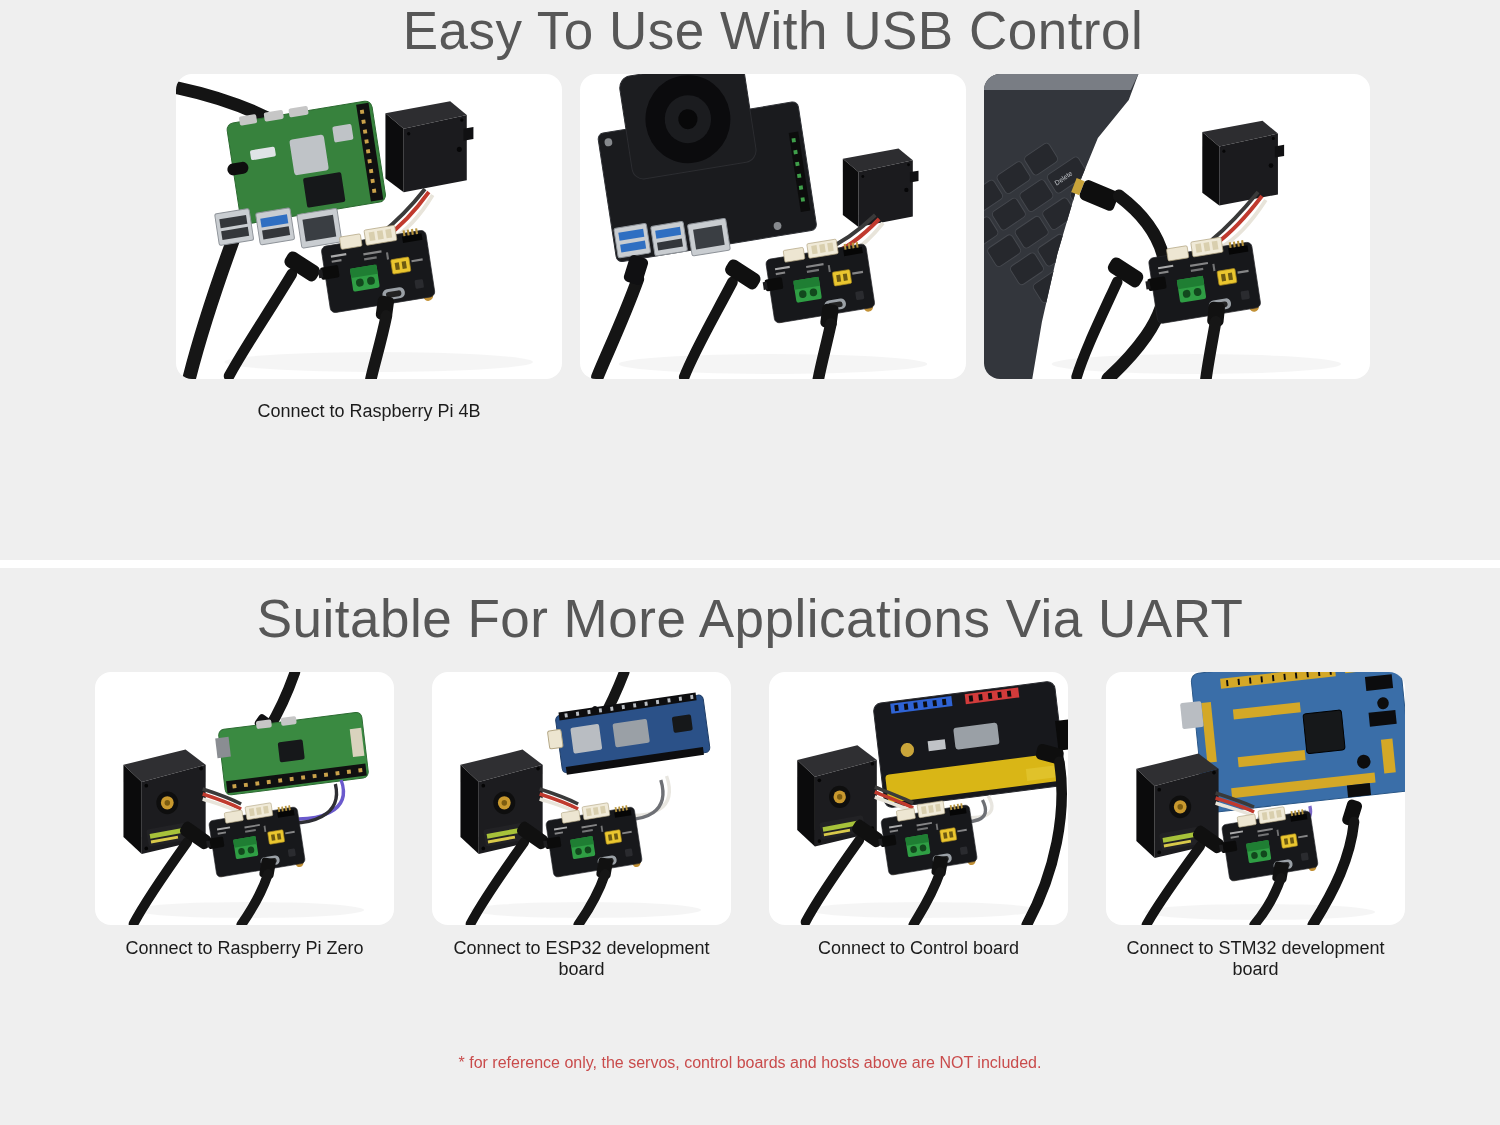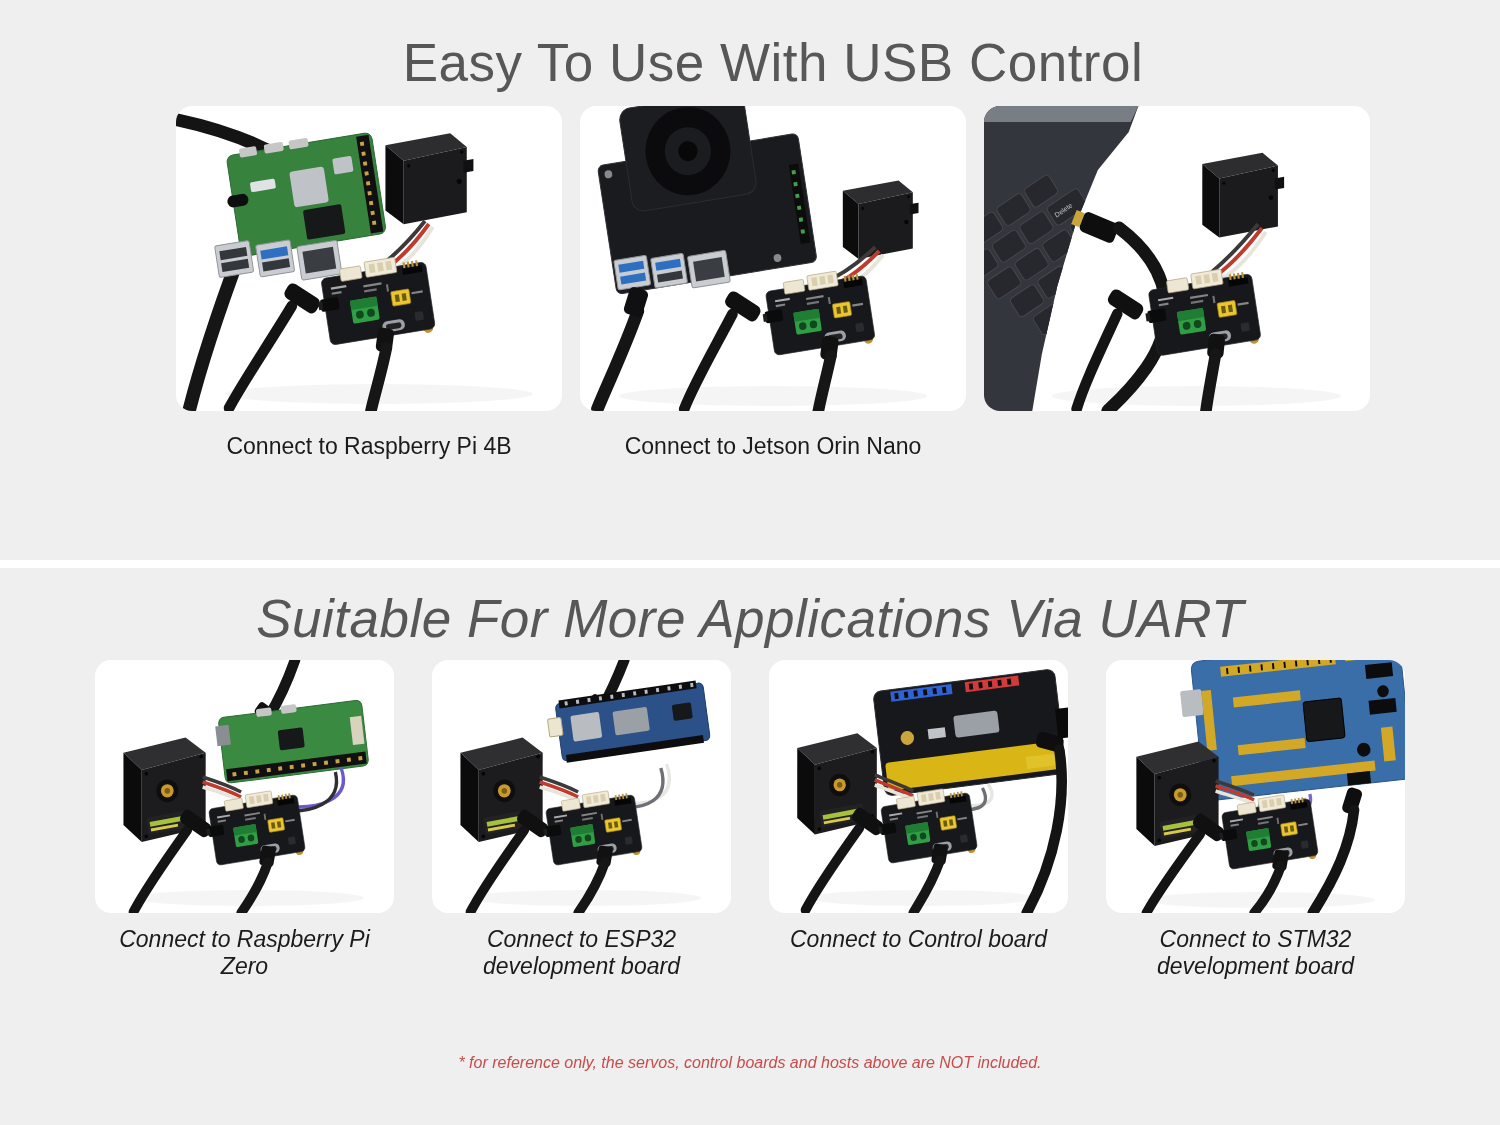--- a/index.html
+++ b/index.html
@@ -4,38 +4,38 @@
 <style>
   * { box-sizing: border-box; }
   html,body { margin:0; padding:0; background:#ffffff; }
   .page {
     width:1500px; height:1125px; margin:0 auto;
     background:#efefef;
     font-family:"Liberation Sans", sans-serif;
     overflow:hidden; position:relative;
   }
   .section { text-align:center; }
-  .section--usb { height:560px; padding-top:32px;margin-left:46px; }
+  .section--usb { height:560px; padding-top:0;margin-left:46px; }
   .divider { height:8px; background:#ffffff; }
-  .section--uart { height:483px; padding-top:20px;font-style:italic; }
+  .section--uart { height:483px; padding-top:20px; }
   .title {
     font-size:53px; line-height:62px; font-weight:400;
     color:#575757; margin:0; letter-spacing:.5px;
   }
   .subtitle { font-size:21.5px; line-height:32px; color:#6a6a6a; margin:6px 0 0; font-weight:400; }
   .subtitle span { display:block; }
   .cards { display:flex; justify-content:center; align-items:stretch; }
   .cards--three { gap:18px; padding:0 130px; margin-top:12px; }
-  .cards--four  { gap:38px; padding:8px 95px;  margin-top:2px; }
+  .cards--four  { gap:38px; padding:8px 95px;  margin-top:14px; }
   .col { flex:1; display:flex; flex-direction:column; min-width:0; }
   .card { background:#ffffff; border-radius:16px; overflow:hidden; }
   .cards--three .card { height:305px; }
   .cards--four  .card { height:253px; }
   .card svg { width:100%; height:100%; display:block; }
-  .caption { font-size:23px; font-weight:500; color:#1b1b1b; }
+  .caption { font-size:18px; font-weight:500; color:#1b1b1b; }
   .cards--three .caption { margin-top:22px; }
   .cards--four  .caption { margin-top:13px; }
   .note { margin-top:66px; font-size:16px; color:#c94b4b; font-weight:400; }
   .defs-svg { position:absolute; width:0; height:0; overflow:hidden; }
   svg text.keylabel { font-family:"Liberation Sans", sans-serif; font-size:7px; fill:#c3c6cb; }
 </style>
 </head>
 <body>
 
 <svg class="defs-svg" aria-hidden="true">
@@ -208,21 +208,20 @@
             <path d="M306,141 C281,164 264,172 252,177" stroke="#3a3a3a" stroke-width="4" fill="none"></path>
             <path d="M158,208 C135,250 118,278 108,303" stroke="#141414" stroke-width="11" fill="none" stroke-linecap="round"></path>
             <rect x="150" y="192" width="38" height="17" rx="6" fill="#101010" transform="rotate(32 169 200)"></rect>
             <g transform="translate(192,162) scale(0.70)">
               <use href="#sym-driver"></use>
             </g>
             <rect x="250" y="230" width="17" height="24" rx="5" fill="#111" transform="rotate(8 258 242)"></rect>
             <path d="M260,250 C255,272 250,290 247,305" stroke="#161616" stroke-width="12" fill="none" stroke-linecap="round"></path>
           </svg>
         </div>
-        <figcaption class="caption">Connect to Jetson Orin Nano</figcaption>
       </figure>
 
       <figure class="col" style="margin:0">
         <div class="card">
           <svg viewBox="0 0 400 305" preserveAspectRatio="none">
             <defs>
               <clipPath id="pcwedge">
                 <path d="M0,0 H160 L150,26 L118,64 L95,118 L76,180 L60,248 L50,305 H0 Z"></path>
               </clipPath>
             </defs>

